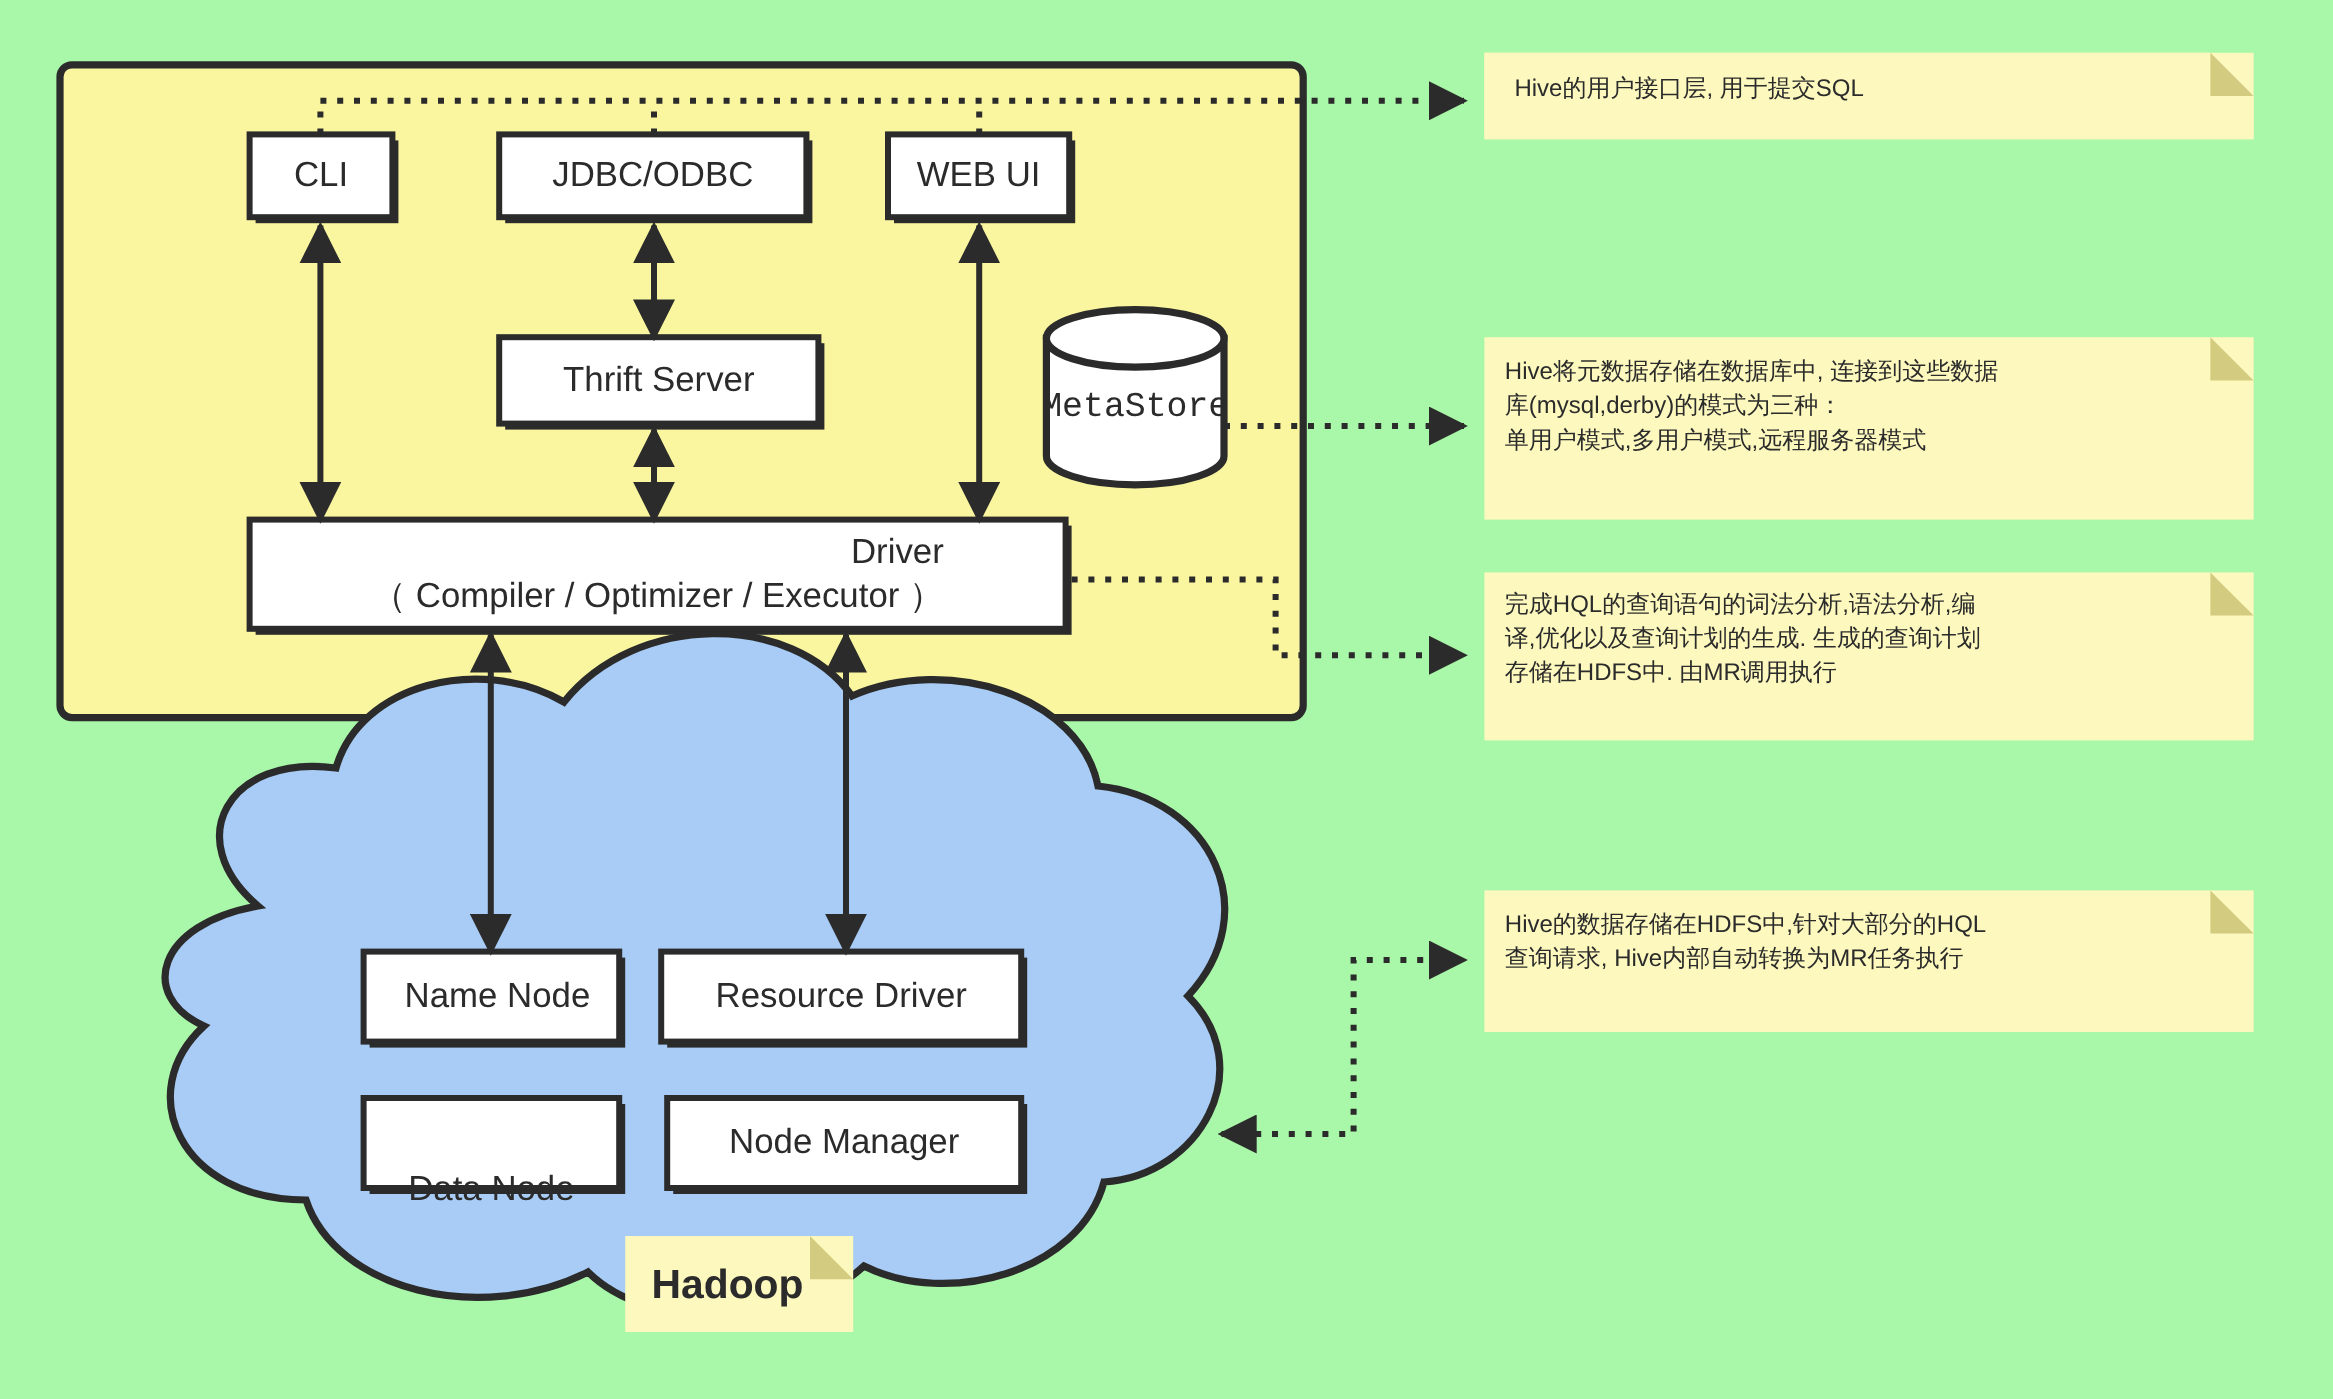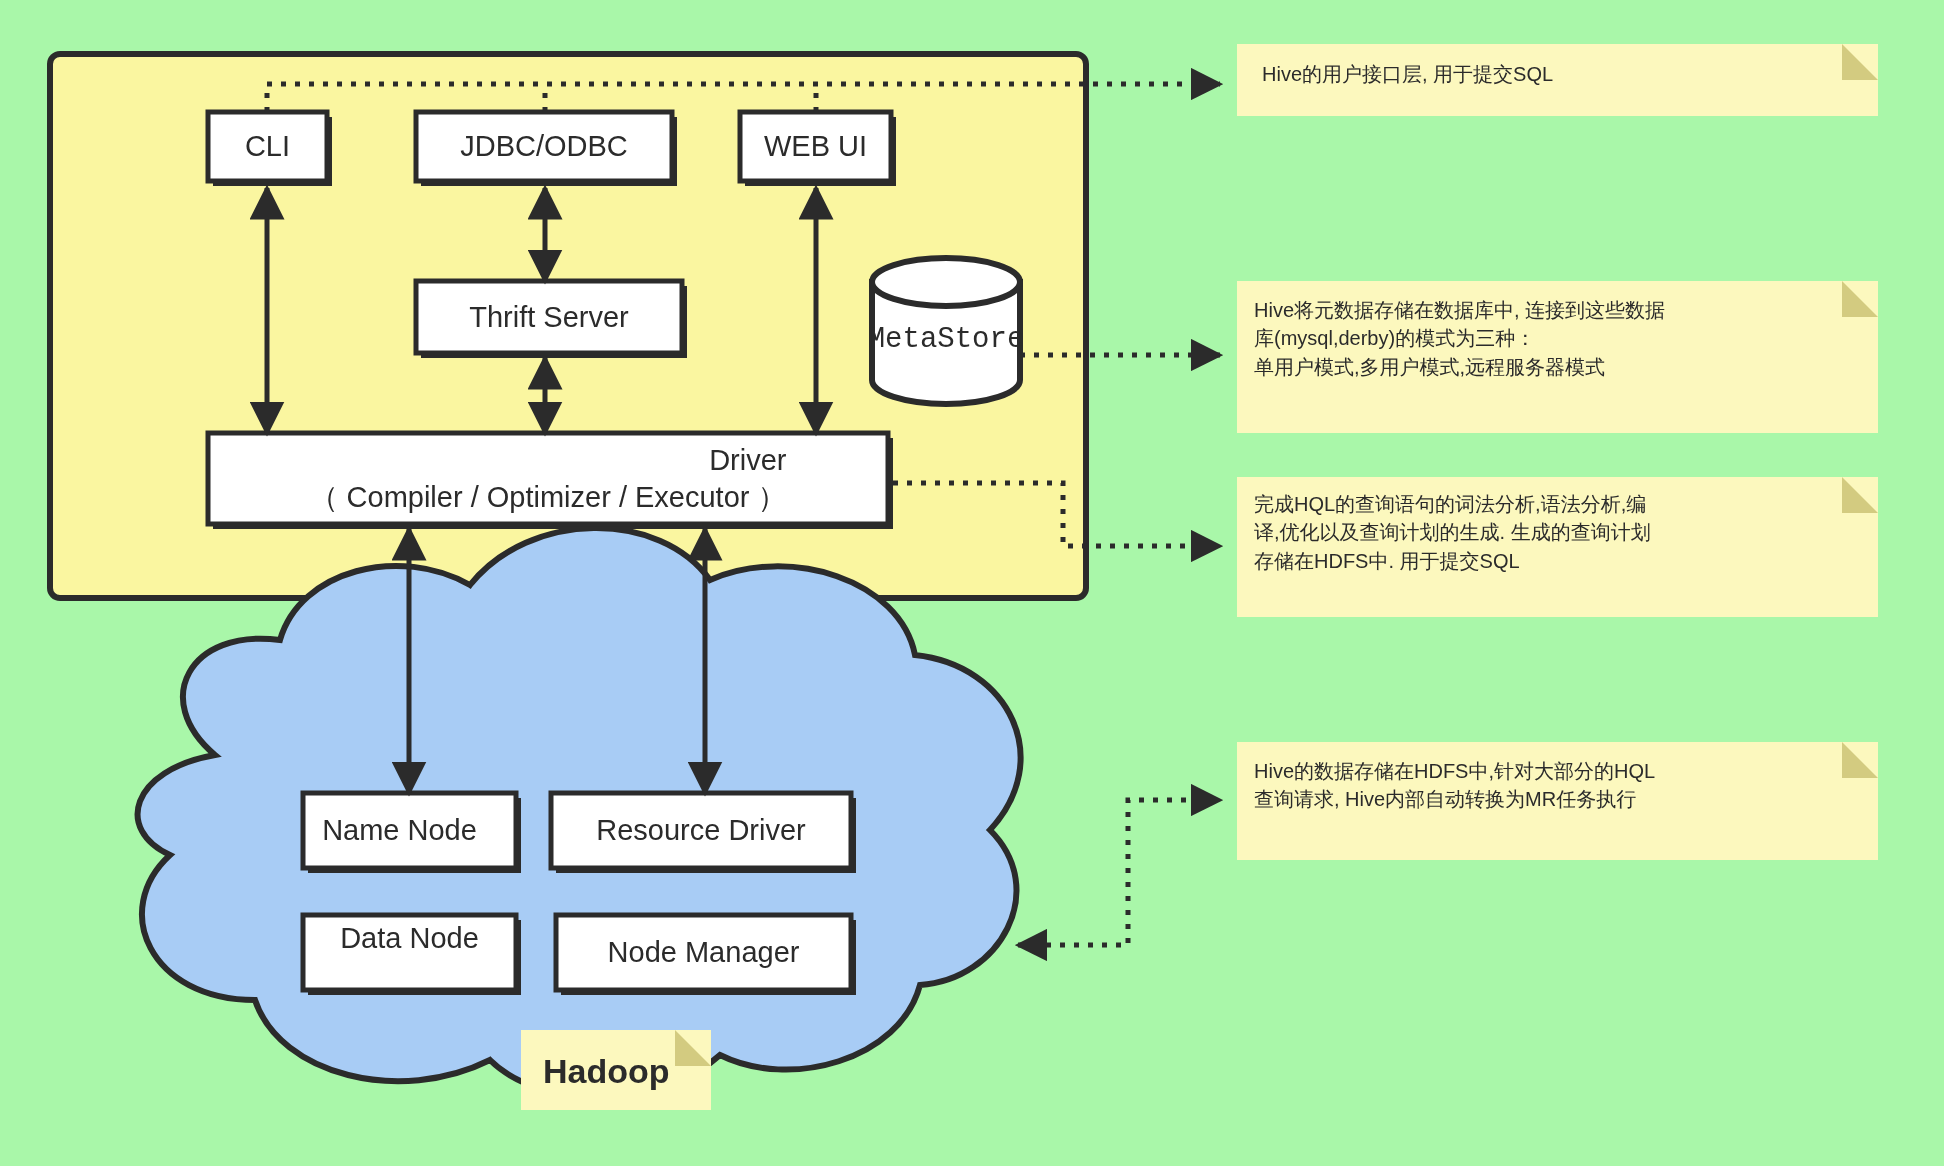--- a/index.html
+++ b/index.html
@@ -192,36 +192,36 @@
 
   <div class="boxtext" style="left:740px; top:112px; width:151px; height:69px;">WEB UI</div>
 
   <div class="boxtext" style="left:416px; top:281px; width:266px; height:72px;">Thrift Server</div>
 
   <div class="boxtext" style="left:208px; top:433px; width:680px; height:91px;">Driver
 （ Compiler / Optimizer / Executor ）</div>
 
   <div class="boxtext" style="left:872px; top:320px; width:148px; height:40px;font-family:Liberation Mono, monospace;">MetaStore</div>
 
-  <div class="boxtext" style="left:293px; top:793px; width:213px; height:75px;">Name Node</div>
+  <div class="boxtext" style="left:308px; top:793px; width:213px; height:75px;">Name Node</div>
 
   <div class="boxtext" style="left:551px; top:793px; width:300px; height:75px;">Resource Driver</div>
 
-  <div class="boxtext" style="left:303px; top:901px; width:213px; height:75px;">Data Node</div>
+  <div class="boxtext" style="left:303px; top:954px; width:213px; height:75px;">Data Node</div>
 
   <div class="boxtext" style="left:556px; top:915px; width:295px; height:75px;">Node Manager</div>
 
   <div class="hadooptext" style="left:543px; top:1052px;">Hadoop</div>
 
   <div class="notetext" style="left:1262px; top:60px; width:600px;">Hive的用户接口层, 用于提交SQL</div>
 
   <div class="notetext" style="left:1254px; top:296px; width:610px;">Hive将元数据存储在数据库中, 连接到这些数据
 库(mysql,derby)的模式为三种：
 单用户模式,多用户模式,远程服务器模式</div>
 
   <div class="notetext" style="left:1254px; top:490px; width:610px;">完成HQL的查询语句的词法分析,语法分析,编
 译,优化以及查询计划的生成. 生成的查询计划
-存储在HDFS中. 用于提交SQL</div>
+存储在HDFS中. 由MR调用执行</div>
 
   <div class="notetext" style="left:1254px; top:757px; width:610px;">Hive的数据存储在HDFS中,针对大部分的HQL
 查询请求, Hive内部自动转换为MR任务执行</div>
 
 </div>
 
 </body></html>

